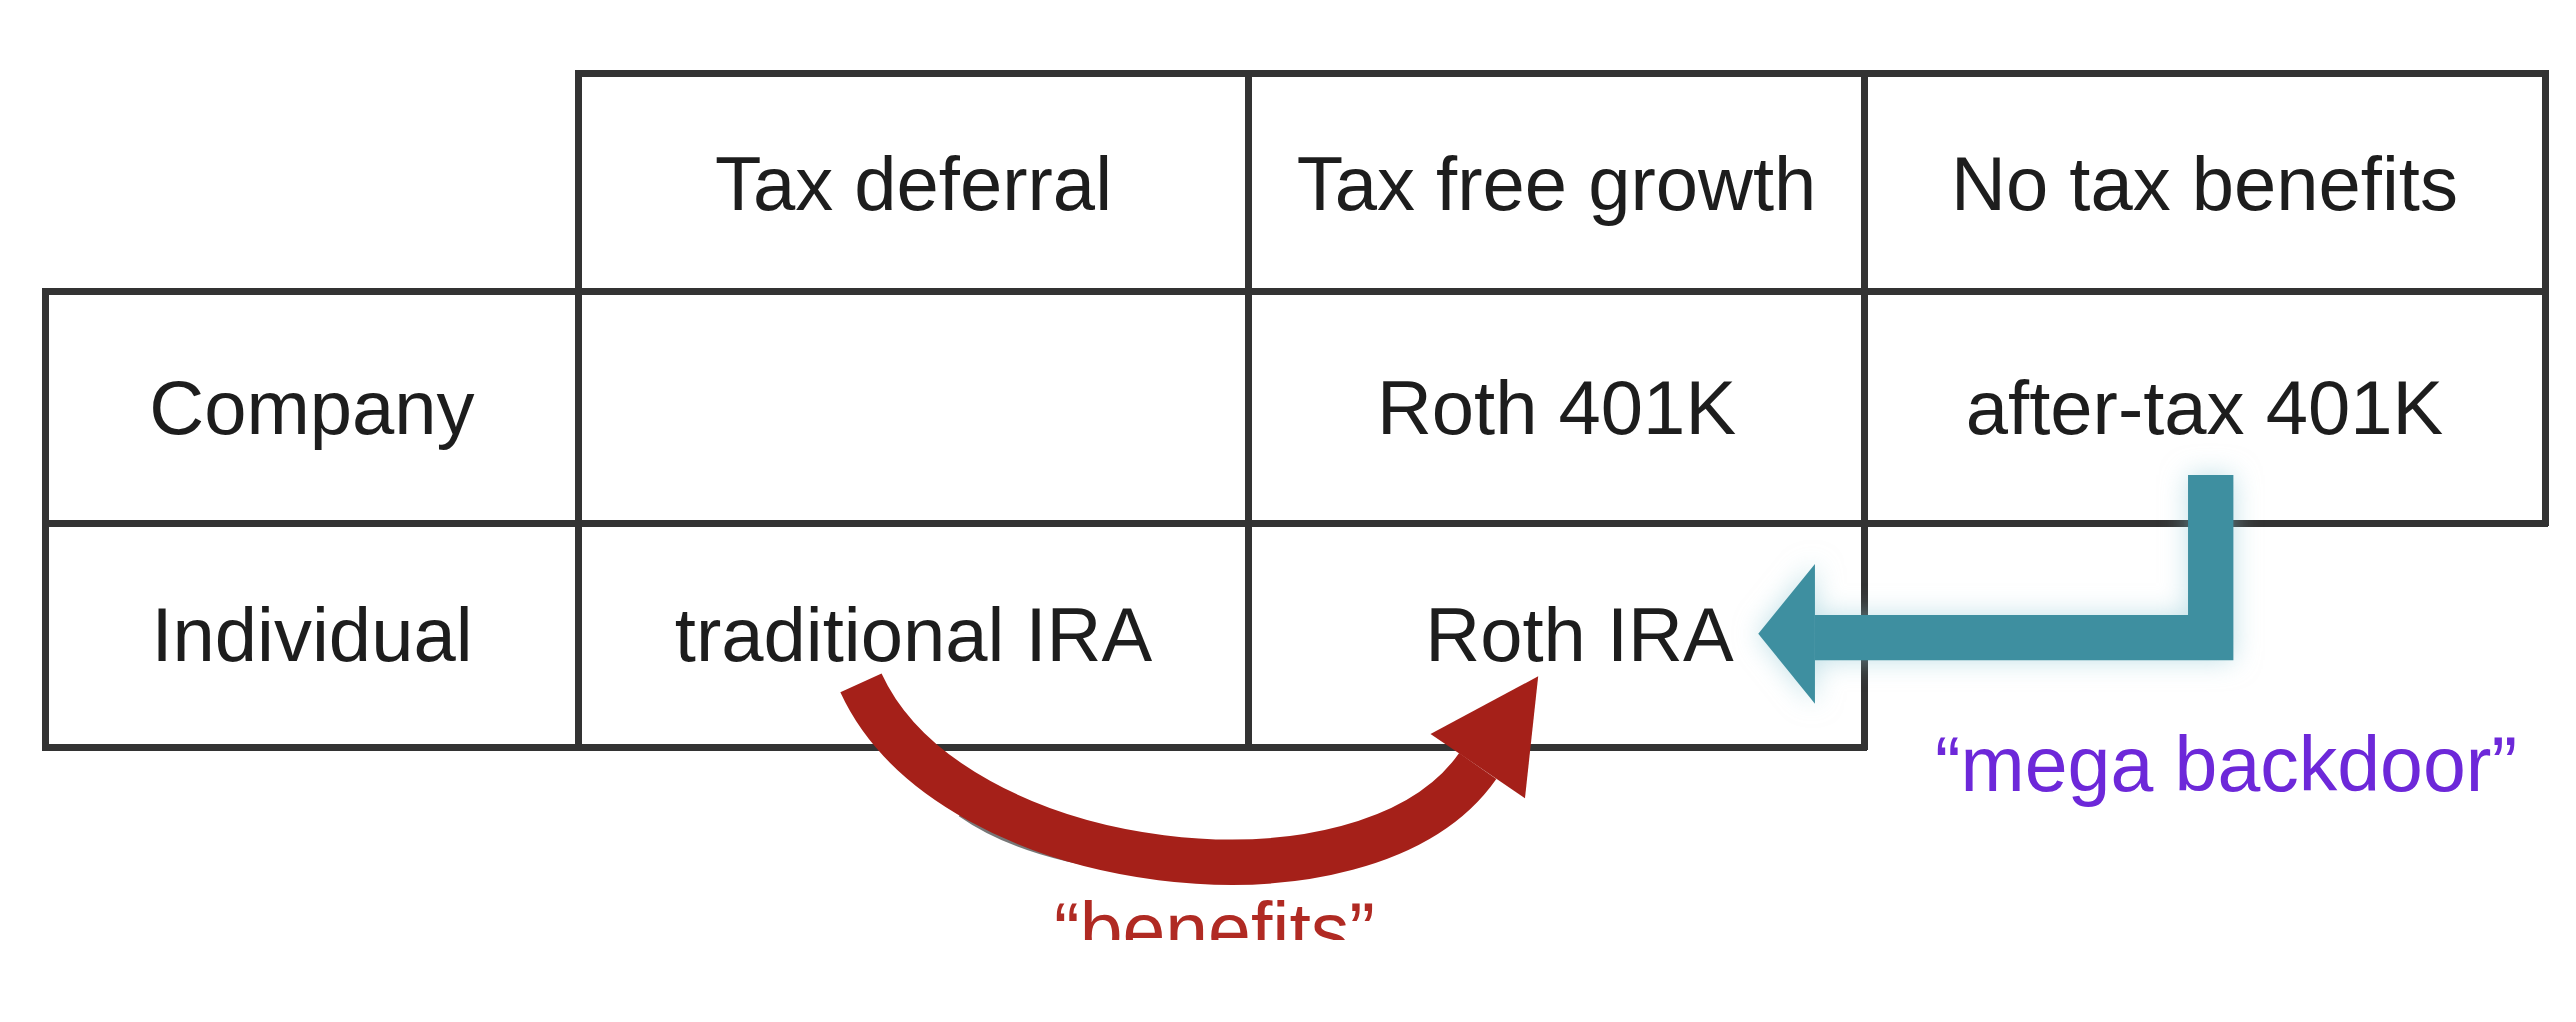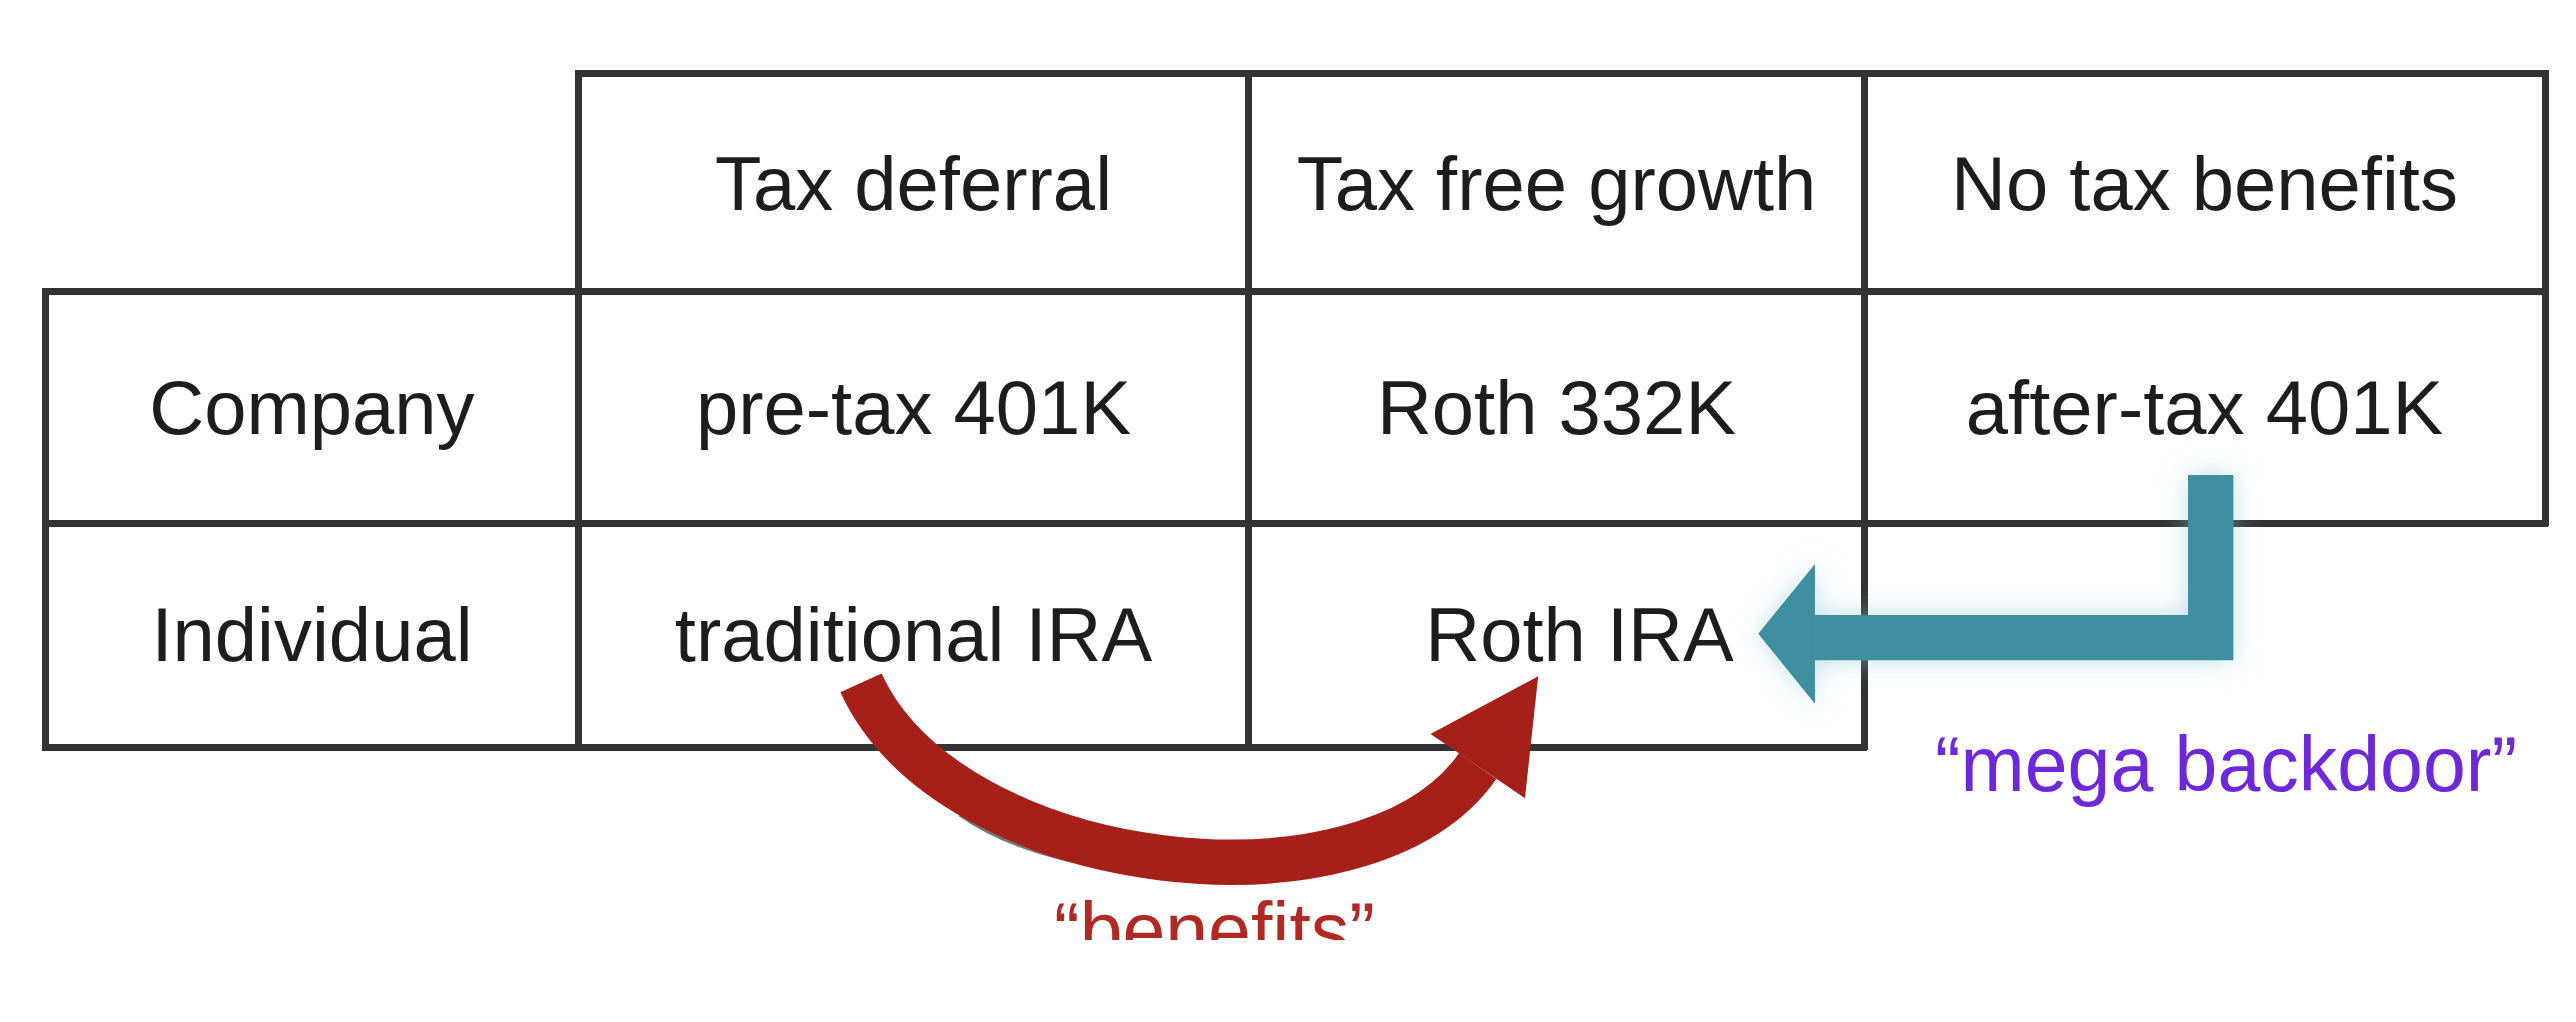--- a/index.html
+++ b/index.html
@@ -53,22 +53,21 @@
   <div class="line" style="left:560px;  top:70px;  width:6.6px;    height:680px;"></div>
   <div class="line" style="left:1230px; top:70px;  width:6.6px;    height:680px;"></div>
   <div class="line" style="left:1846px; top:70px;  width:6.6px;    height:680px;"></div>
   <div class="line" style="left:2527px; top:70px;  width:6.6px;    height:456px;"></div>
 
   <div class="cell" style="left:567px;  top:77px; width:663px; height:212px;">Tax deferral</div>
   <div class="cell" style="left:1237px; top:77px; width:609px; height:212px;text-align:right;">Tax free growth</div>
   <div class="cell" style="left:1852px; top:77px; width:675px; height:212px;">No tax benefits</div>
 
   <div class="cell" style="left:34px;   top:295px; width:526px; height:225px;">Company</div>
-  <div class="cell" style="left:567px;  top:295px; width:663px; height:225px;">pre-tax 401K</div>
-  <div class="cell" style="left:1237px; top:295px; width:609px; height:225px;">Roth 332K</div>
+  <div class="cell" style="left:1237px; top:295px; width:609px; height:225px;">Roth 401K</div>
   <div class="cell" style="left:1852px; top:295px; width:675px; height:225px;">after-tax 401K</div>
 
   <div class="cell" style="left:34px;   top:526px; width:526px; height:217px;">Individual</div>
   <div class="cell" style="left:567px;  top:526px; width:663px; height:217px;">traditional IRA</div>
   <div class="cell" style="left:1237px; top:526px; width:609px; height:217px;padding-left:23px;">Roth IRA</div>
 
   <svg class="arrow-layer" viewBox="0 0 2726 1082" xmlns="http://www.w3.org/2000/svg">
 
     <g class="teal-glow">
       <polygon points="2300,503 2348,503 2348,699 1905,699 1905,651 2300,651" fill="#3e8fa0"></polygon>

